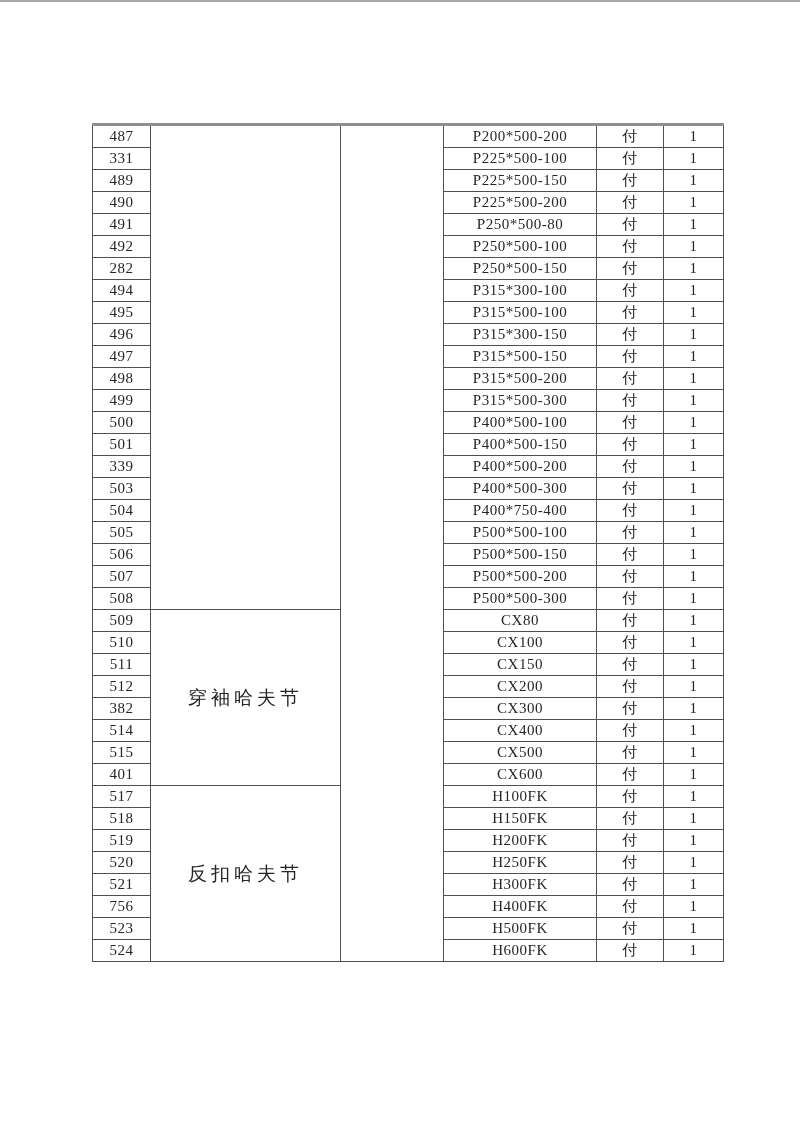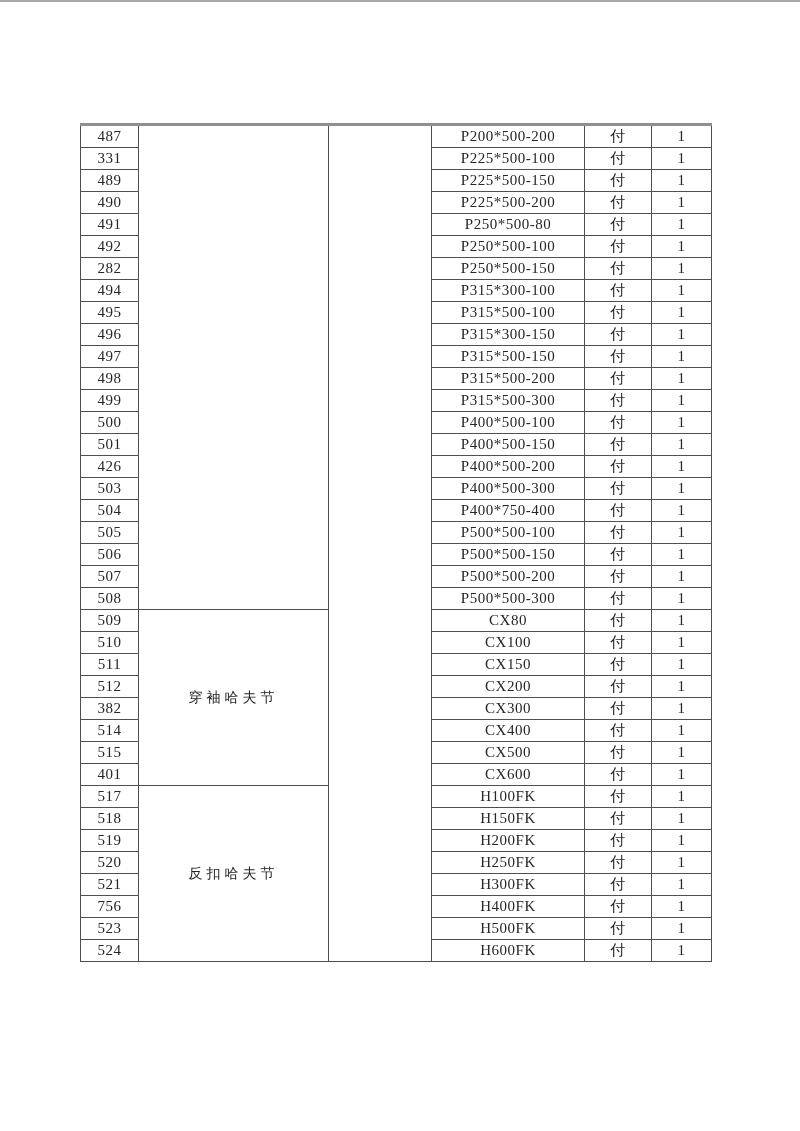--- a/index.html
+++ b/index.html
@@ -18,21 +18,21 @@
   .page-edge-line {
     position: absolute;
     top: 0;
     left: 0;
     width: 800px;
     height: 2px;
     background: #a8a8a8;
   }
   table.parts-table {
     position: absolute;
-    left: 80px;
+    left: 92px;
     top: 123px;
     width: 631px;
     border-collapse: collapse;
     table-layout: fixed;
     border: 1px solid #4f4f4f;
     border-top: 3px solid #8f8f8f;
     font-family: Liberation Serif, serif;
   }
   table.parts-table td {
     border: 1px solid #4f4f4f;
@@ -41,21 +41,21 @@
     text-align: center;
     vertical-align: middle;
     font-size: 15px;
     line-height: 21px;
     letter-spacing: 0.5px;
     white-space: nowrap;
     overflow: hidden;
   }
   table.parts-table td.cat {
     letter-spacing: 4px;
-    font-size: 14px;
+    font-size: 19px;
   }
   table.parts-table td.spacer {
     background: #ffffff;
   }
   col.c-no     { width: 58px; }
   col.c-cat    { width: 190px; }
   col.c-spacer { width: 103px; }
   col.c-spec   { width: 153px; }
   col.c-unit   { width: 67px; }
   col.c-qty    { width: 60px; }
@@ -161,21 +161,21 @@
         <td>付</td>
         <td>1</td>
       </tr>
       <tr>
         <td>501</td>
         <td>P400*500-150</td>
         <td>付</td>
         <td>1</td>
       </tr>
       <tr>
-        <td>426</td>
+        <td>339</td>
         <td>P400*500-200</td>
         <td>付</td>
         <td>1</td>
       </tr>
       <tr>
         <td>503</td>
         <td>P400*500-300</td>
         <td>付</td>
         <td>1</td>
       </tr>

